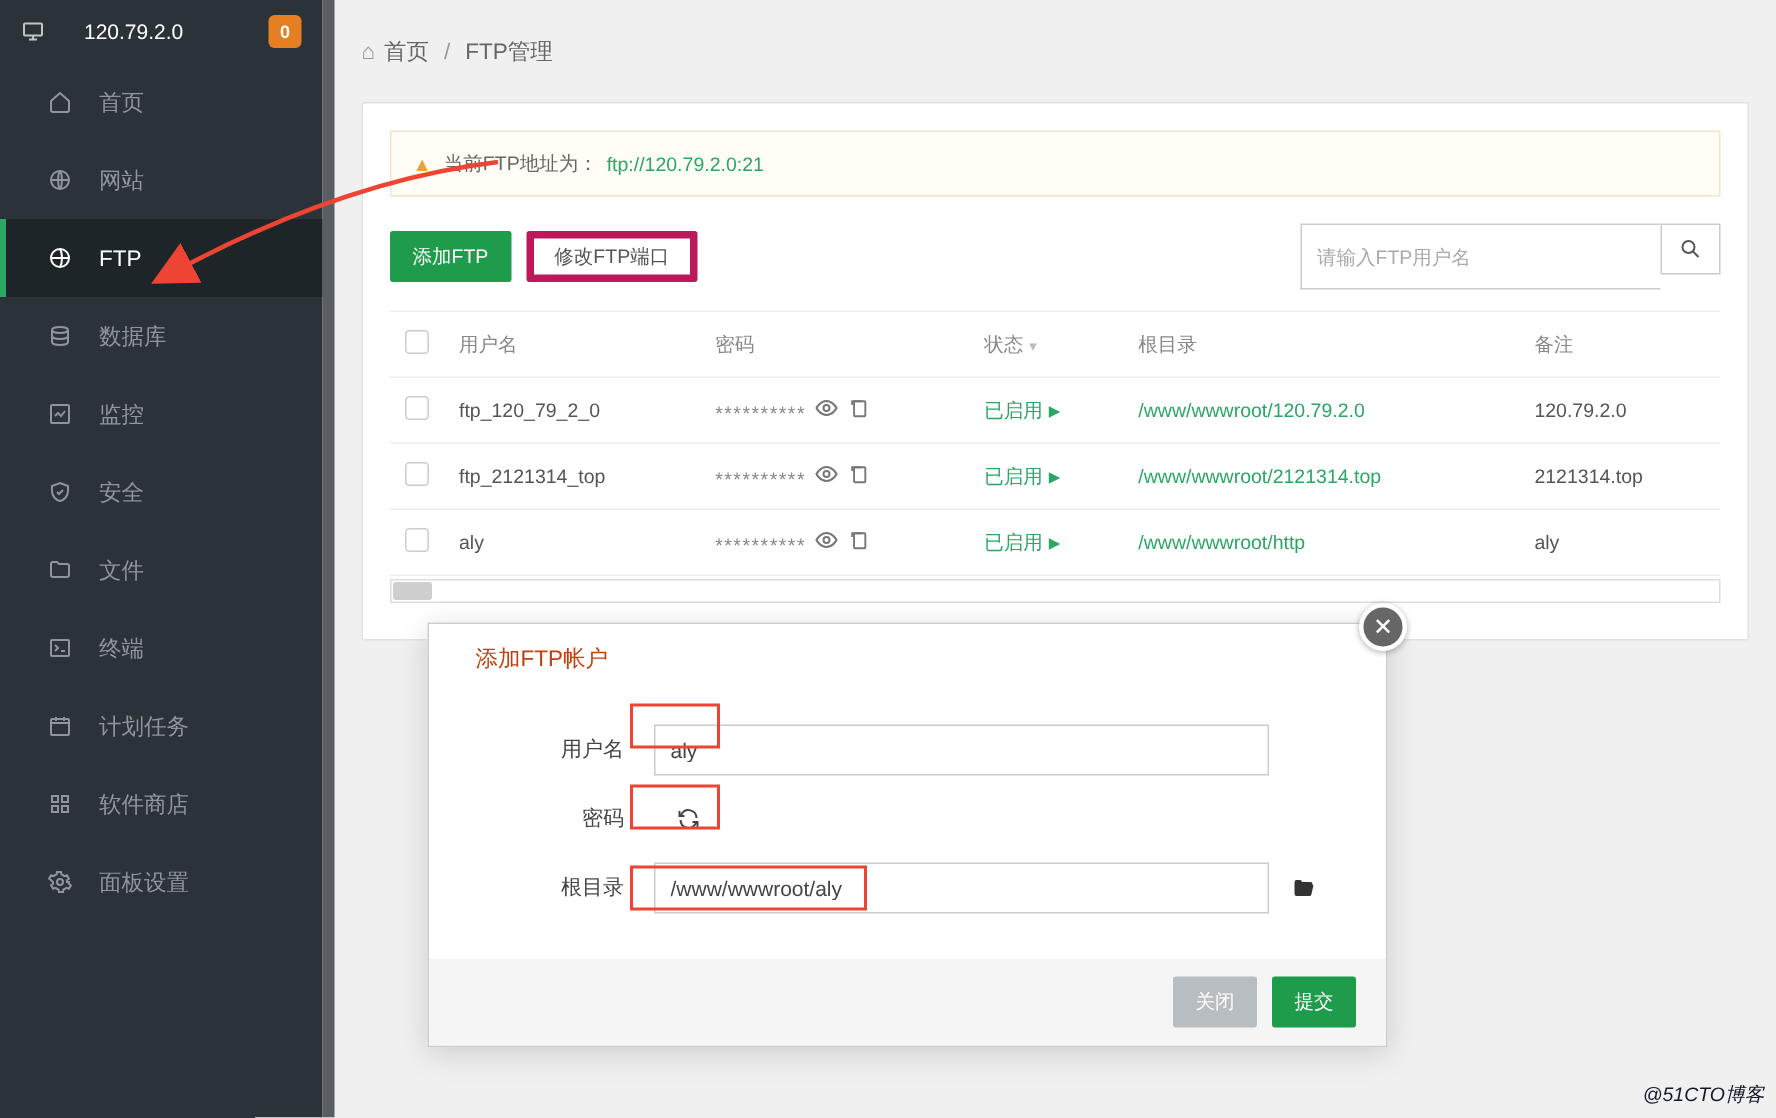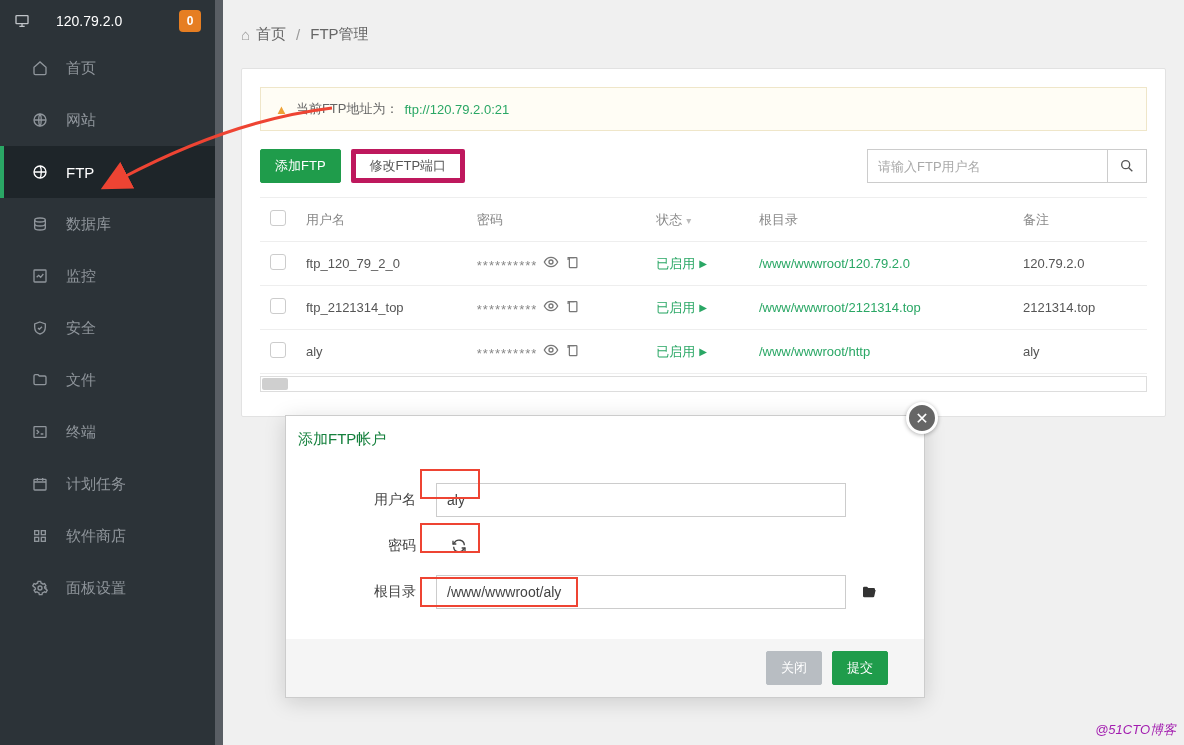--- a/index.html
+++ b/index.html
@@ -24,21 +24,21 @@
 .breadcrumb .home-ico { margin-right:6px; color:#999; }
 .panel { background:#fff; border:1px solid #e2e2e2; border-radius:2px; padding:18px 18px 24px 18px; position:relative; }
 .alert { border:1px solid #efe6c9; background:#fffdf5; padding:12px 14px; font-size:13px; color:#666; display:flex; align-items:center; margin-bottom:18px; }
 .alert .warn-ico { margin-right:8px; color:#eea236; }
 .alert a { color:#2aa765; margin-left:6px; text-decoration:none; }
 .toolbar { display:flex; align-items:center; margin-bottom:14px; }
 .btn { height:34px; padding:0 14px; font-size:13px; border-radius:2px; cursor:pointer; display:inline-flex; align-items:center; }
 .btn-green { background:#1f9c4b; border:1px solid #1f9c4b; color:#fff; }
 .btn-outline { background:#fff; border:5px solid #be185d; color:#555; margin-left:10px; }
 .toolbar .search { margin-left:auto; display:flex; }
-.search input { width:240px; height:34px; border:1px solid #ccc; border-right:none; padding:0 10px; font-size:13px; color:#666; }
+.search input { width:240px; height:44px; border:1px solid #ccc; border-right:none; padding:0 10px; font-size:13px; color:#666; }
 .search input::placeholder { color:#aaa; }
 .search .sbtn { width:40px; height:34px; border:1px solid #ccc; background:#fff; display:flex; align-items:center; justify-content:center; cursor:pointer; }
 
 
 table { width:100%; border-collapse:collapse; font-size:13px; }
 th,td { text-align:left; padding:12px 10px; border-bottom:1px solid #eee; color:#555; }
 th { color:#888; font-weight:normal; background:#fff; border-top:1px solid #eee; }
 .chk { width:16px; height:16px; border:1px solid #ccc; border-radius:3px; display:inline-block; cursor:pointer; }
 .green-link { color:#2aa765; }
 .status { color:#2aa765; display:inline-flex; align-items:center; }
@@ -55,32 +55,32 @@
 .pager input { width:38px; height:30px; border:1px solid #ccc; text-align:center; margin:0 6px; }
 .pager .go { height:30px; padding:0 10px; border:1px solid #ccc; background:#fff; margin-left:6px; cursor:pointer; }
 .scroll-h { height:16px; background:#fff; border:1px solid #ddd; position:relative; margin-top:2px; }
 .scroll-h .thumb { position:absolute; left:1px; top:1px; bottom:1px; width:26px; background:#cfcfcf; border-radius:2px; }
 
 
 .arrow { position:absolute; pointer-events:none; left:82px; top:100px; width:260px; height:120px; }
 
 
 .modal { position:absolute; left:285px; top:415px; width:640px; background:#fff; border:1px solid #ccc; box-shadow:0 4px 20px rgba(0,0,0,0.15); }
-.modal-header { padding:14px 12px; font-size:15px; color:#15803d; }
+.modal-header { padding:14px 31px; font-size:15px; color:#c2410c; }
 .modal-close { position:absolute; right:-14px; top:-14px; width:32px; height:32px; background:#666; border-radius:50%; border:3px solid #fff; display:flex; align-items:center; justify-content:center; color:#fff; font-size:16px; cursor:pointer; box-shadow:0 1px 4px rgba(0,0,0,0.3); }
 .modal-body { padding:20px 40px 10px 40px; }
 .frow { display:flex; align-items:center; margin-bottom:20px; }
 .frow label { width:90px; text-align:right; margin-right:20px; font-size:14px; color:#444; }
 .frow .inp { flex:1; height:34px; border:1px solid #ccc; padding:0 10px; font-size:14px; color:#444; }
 .frow .trail { width:30px; display:flex; justify-content:center; color:#555; cursor:pointer; margin-left:8px; }
 .hl-box { position:absolute; border:2px solid #e43; pointer-events:none; }
-.modal-footer { background:#f5f5f5; padding:12px 36px; display:flex; justify-content:flex-end; gap:10px; }
+.modal-footer { background:#f5f5f5; padding:12px 20px; display:flex; justify-content:flex-end; gap:10px; }
 .btn-grey { background:#b8bdc2; border:1px solid #b8bdc2; color:#fff; }
 
-.watermark { position:absolute; right:8px; bottom:6px; color:#a21caf; font-size:13px; font-style:italic; pointer-events:none; }
+.watermark { position:absolute; right:8px; bottom:6px; color:#0f172a; font-size:13px; font-style:italic; pointer-events:none; }
 </style>
 </head>
 <body>
 
 <div class="sidebar">
   <div class="sb-header">
     <span class="sb-icon">
       <svg viewBox="0 0 24 24" fill="none" stroke="#c0c4c8" stroke-width="2">
           <rect x="3" y="4" width="18" height="12" rx="1"></rect>
           <path d="M8 20h8M12 16v4"></path>

